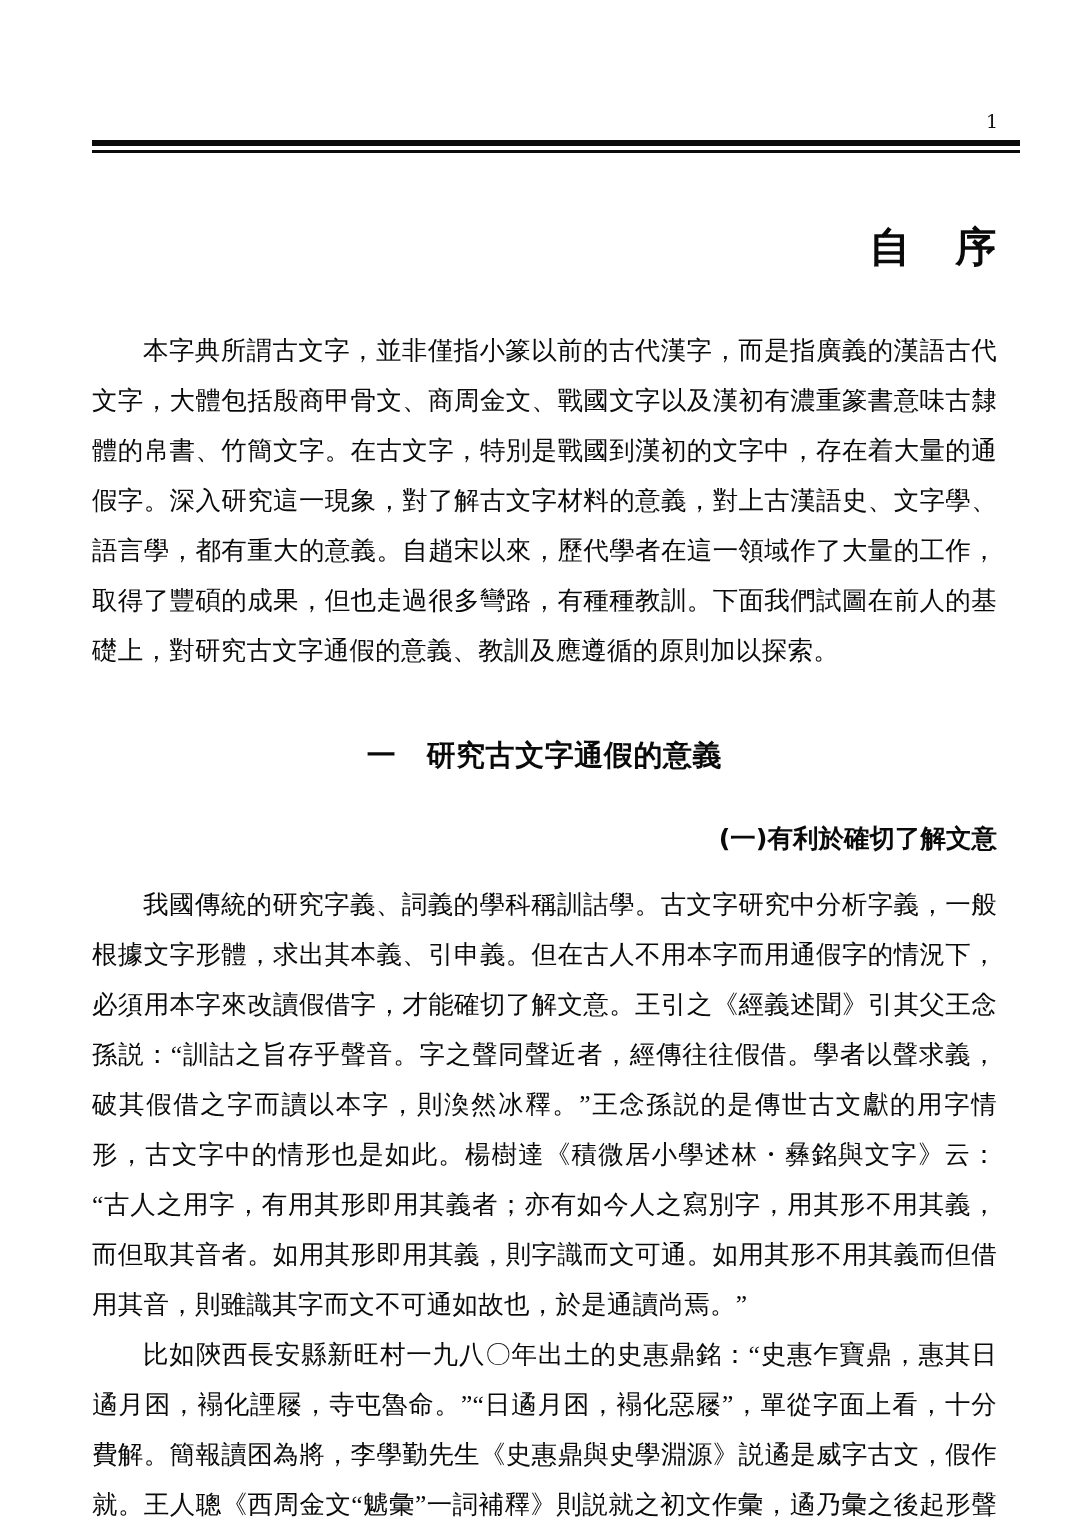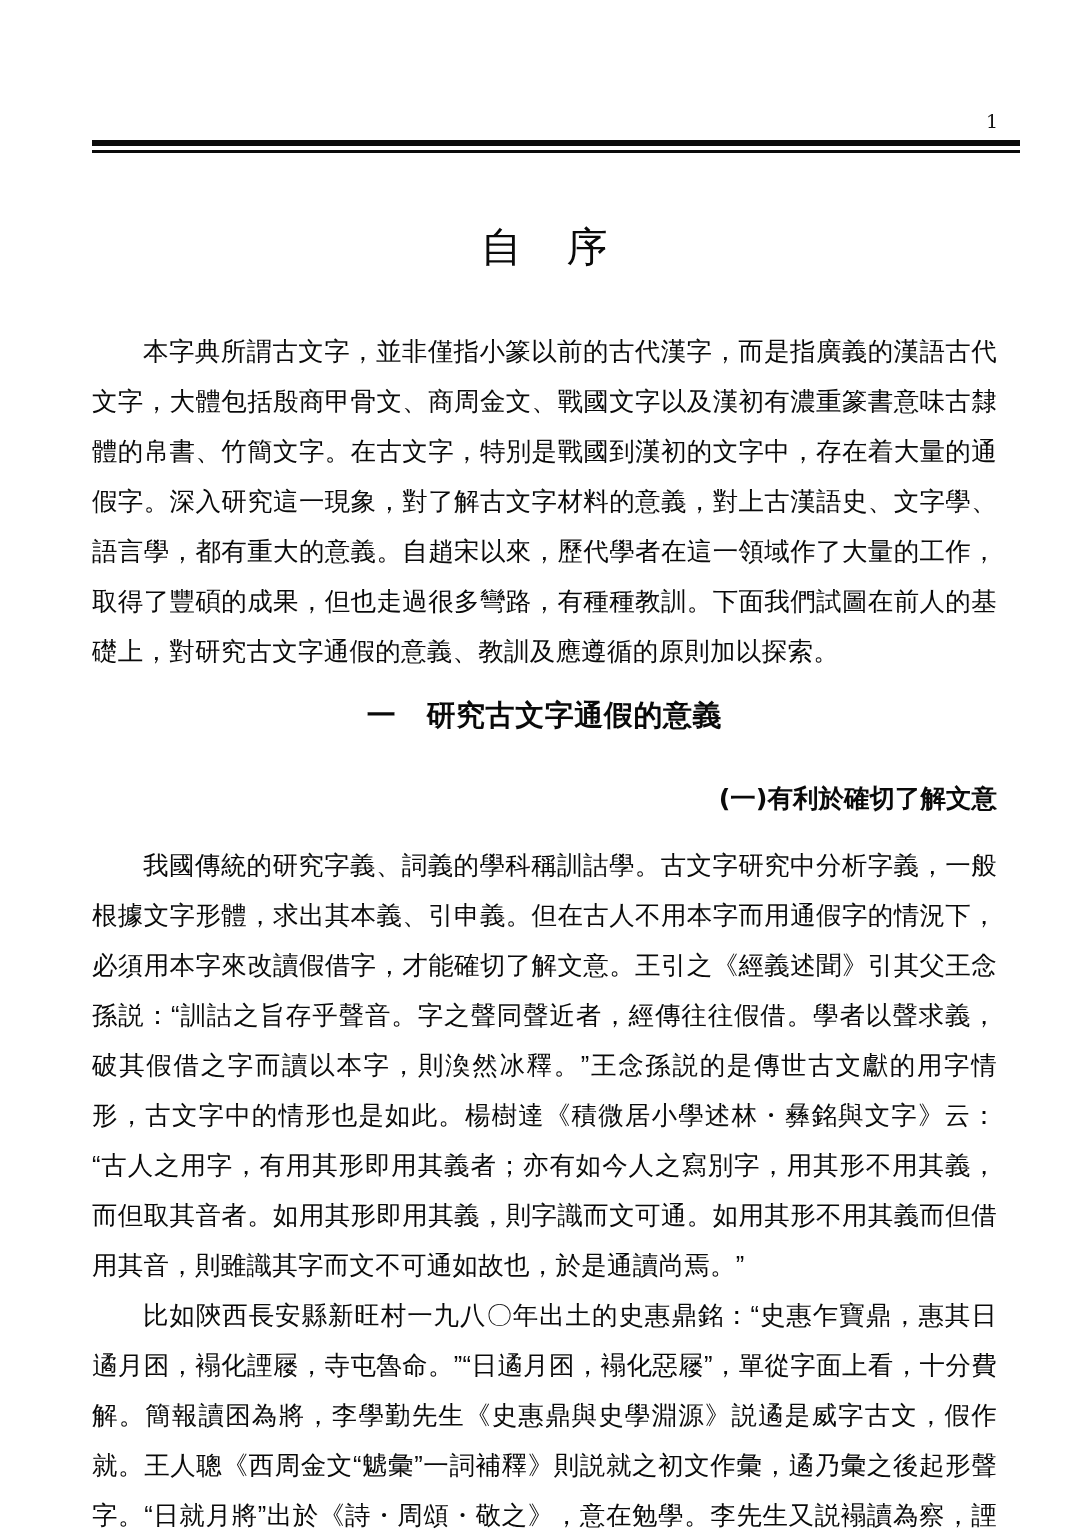--- a/index.html
+++ b/index.html
@@ -55,53 +55,53 @@
 
   
   .content {
     position: absolute;
     left: 92px;
     top: 185px;
     width: 905px;
   }
 
   .doc-title {
-    text-align: center;
+    text-align: right;
     font-size: 41px;
-    font-weight: 400;
+    font-weight: 700;
     line-height: 1.2;
     margin: 38px 0 0 0;
     letter-spacing: 0.02em;
     font-family: "DejaVu Serif", "Liberation Serif", serif;
   }
   .doc-title .gap {
     display: inline-block;
     width: 44px;
   }
 
   p.para {
     font-size: 25.5px;
     line-height: 50px;
     margin: 0;
     text-align: justify;
     text-justify: inter-character;
     text-indent: 2em;
-    font-family: Liberation Sans, sans-serif;
+    font-family: Liberation Serif, serif;
     word-break: break-all;
     letter-spacing: 0.01em;
   }
   .lead-block {
     margin-top: 54px;
   }
 
   h2.section-title {
     font-size: 29px;
     font-weight: 700;
     text-align: center;
-    margin: 20px 0 0 0;
+    margin: 60px 0 0 0;
     line-height: 1.35;
     letter-spacing: 0.02em;
     font-family: "DejaVu Sans", "Liberation Sans", sans-serif;
   }
   h2.section-title .gap {
     display: inline-block;
     width: 30px;
   }
 
   h3.subsection-title {

